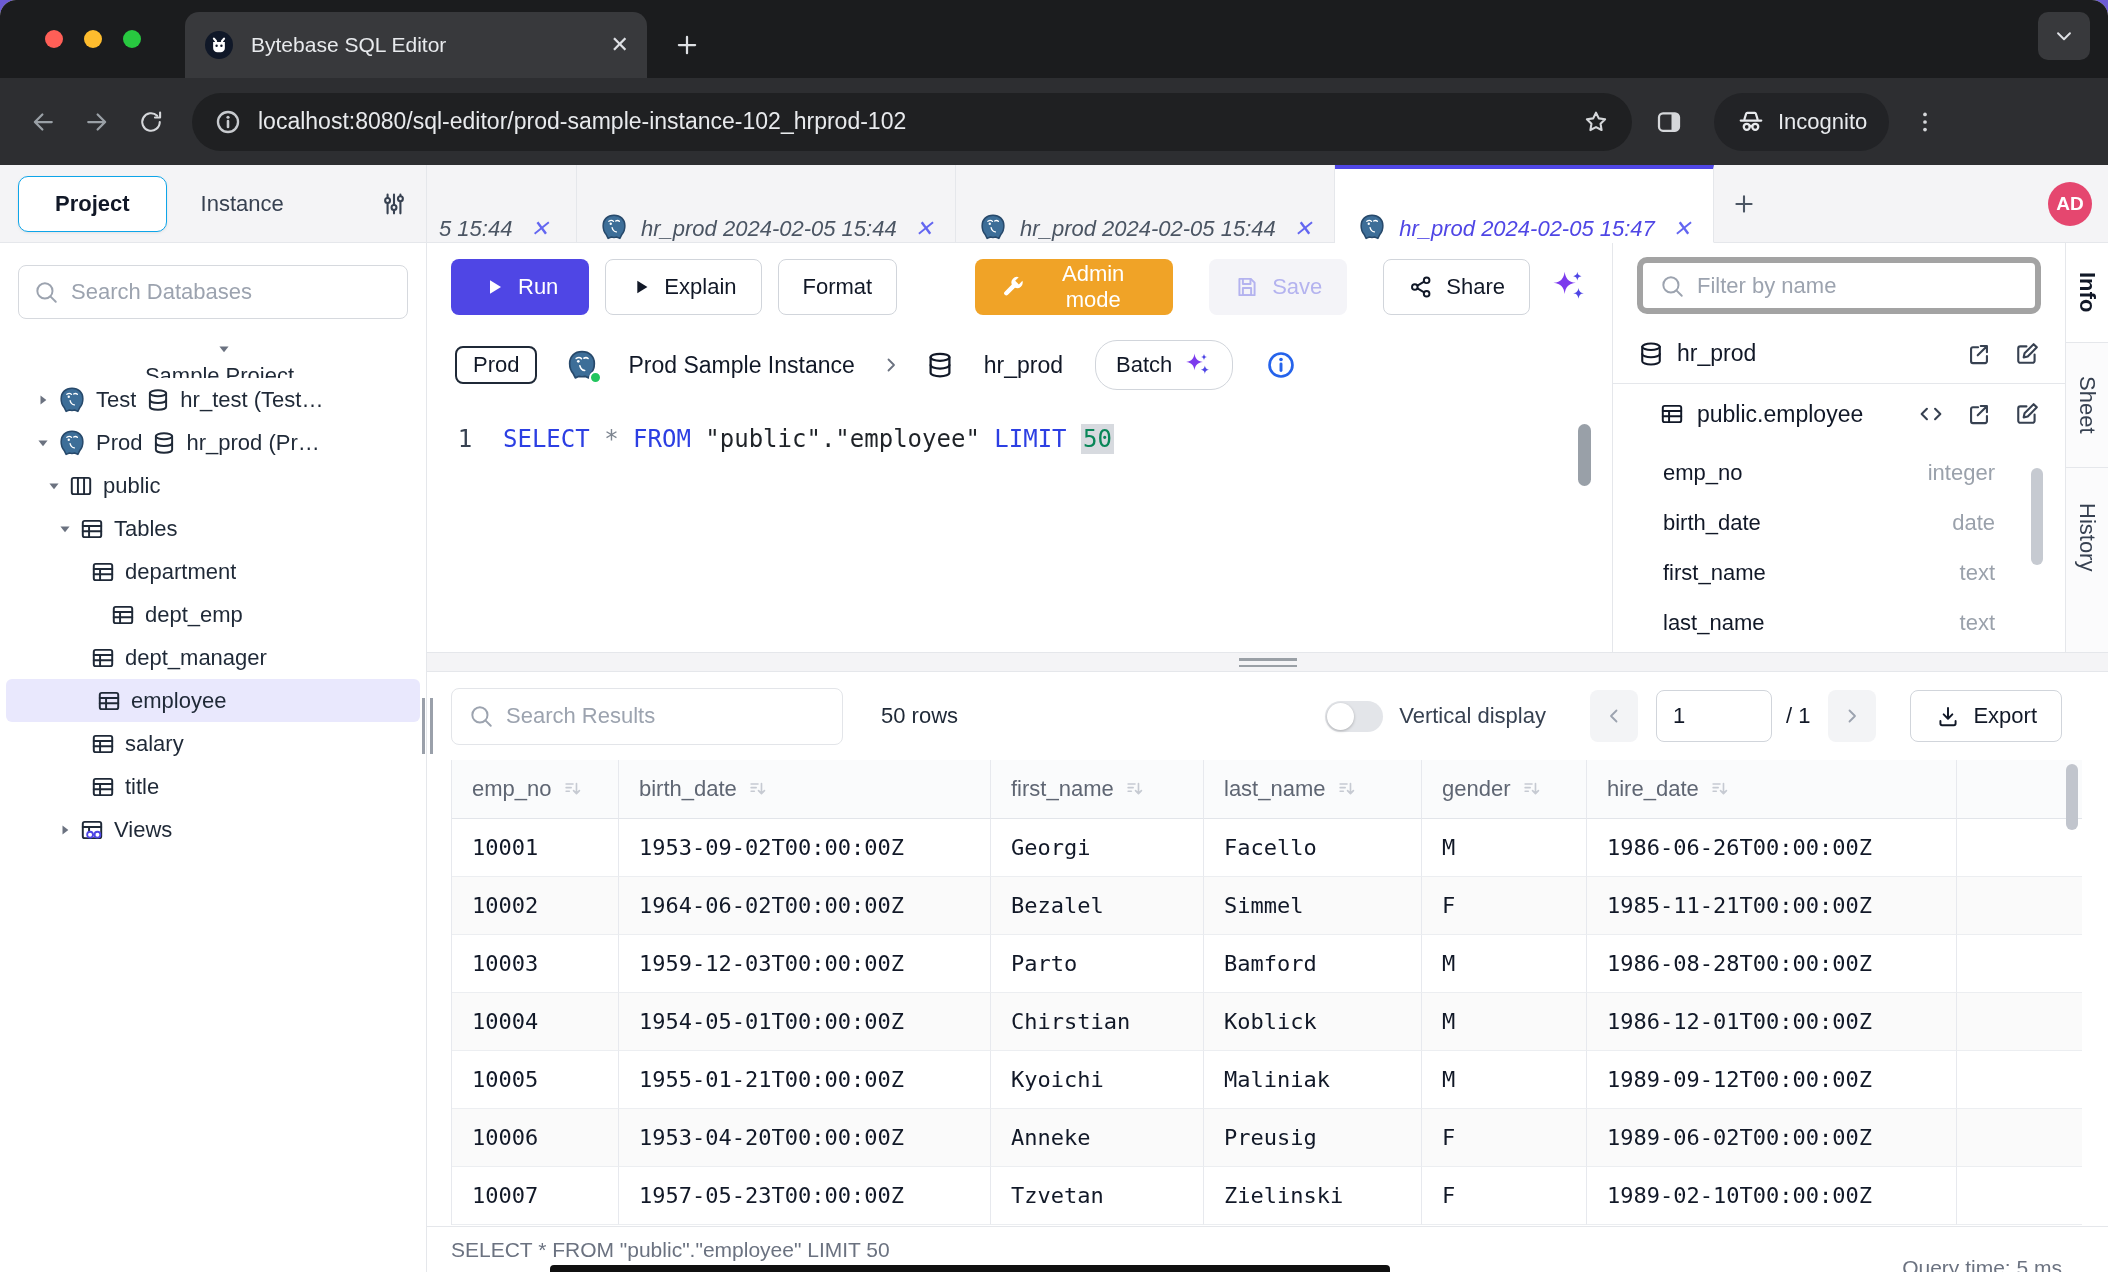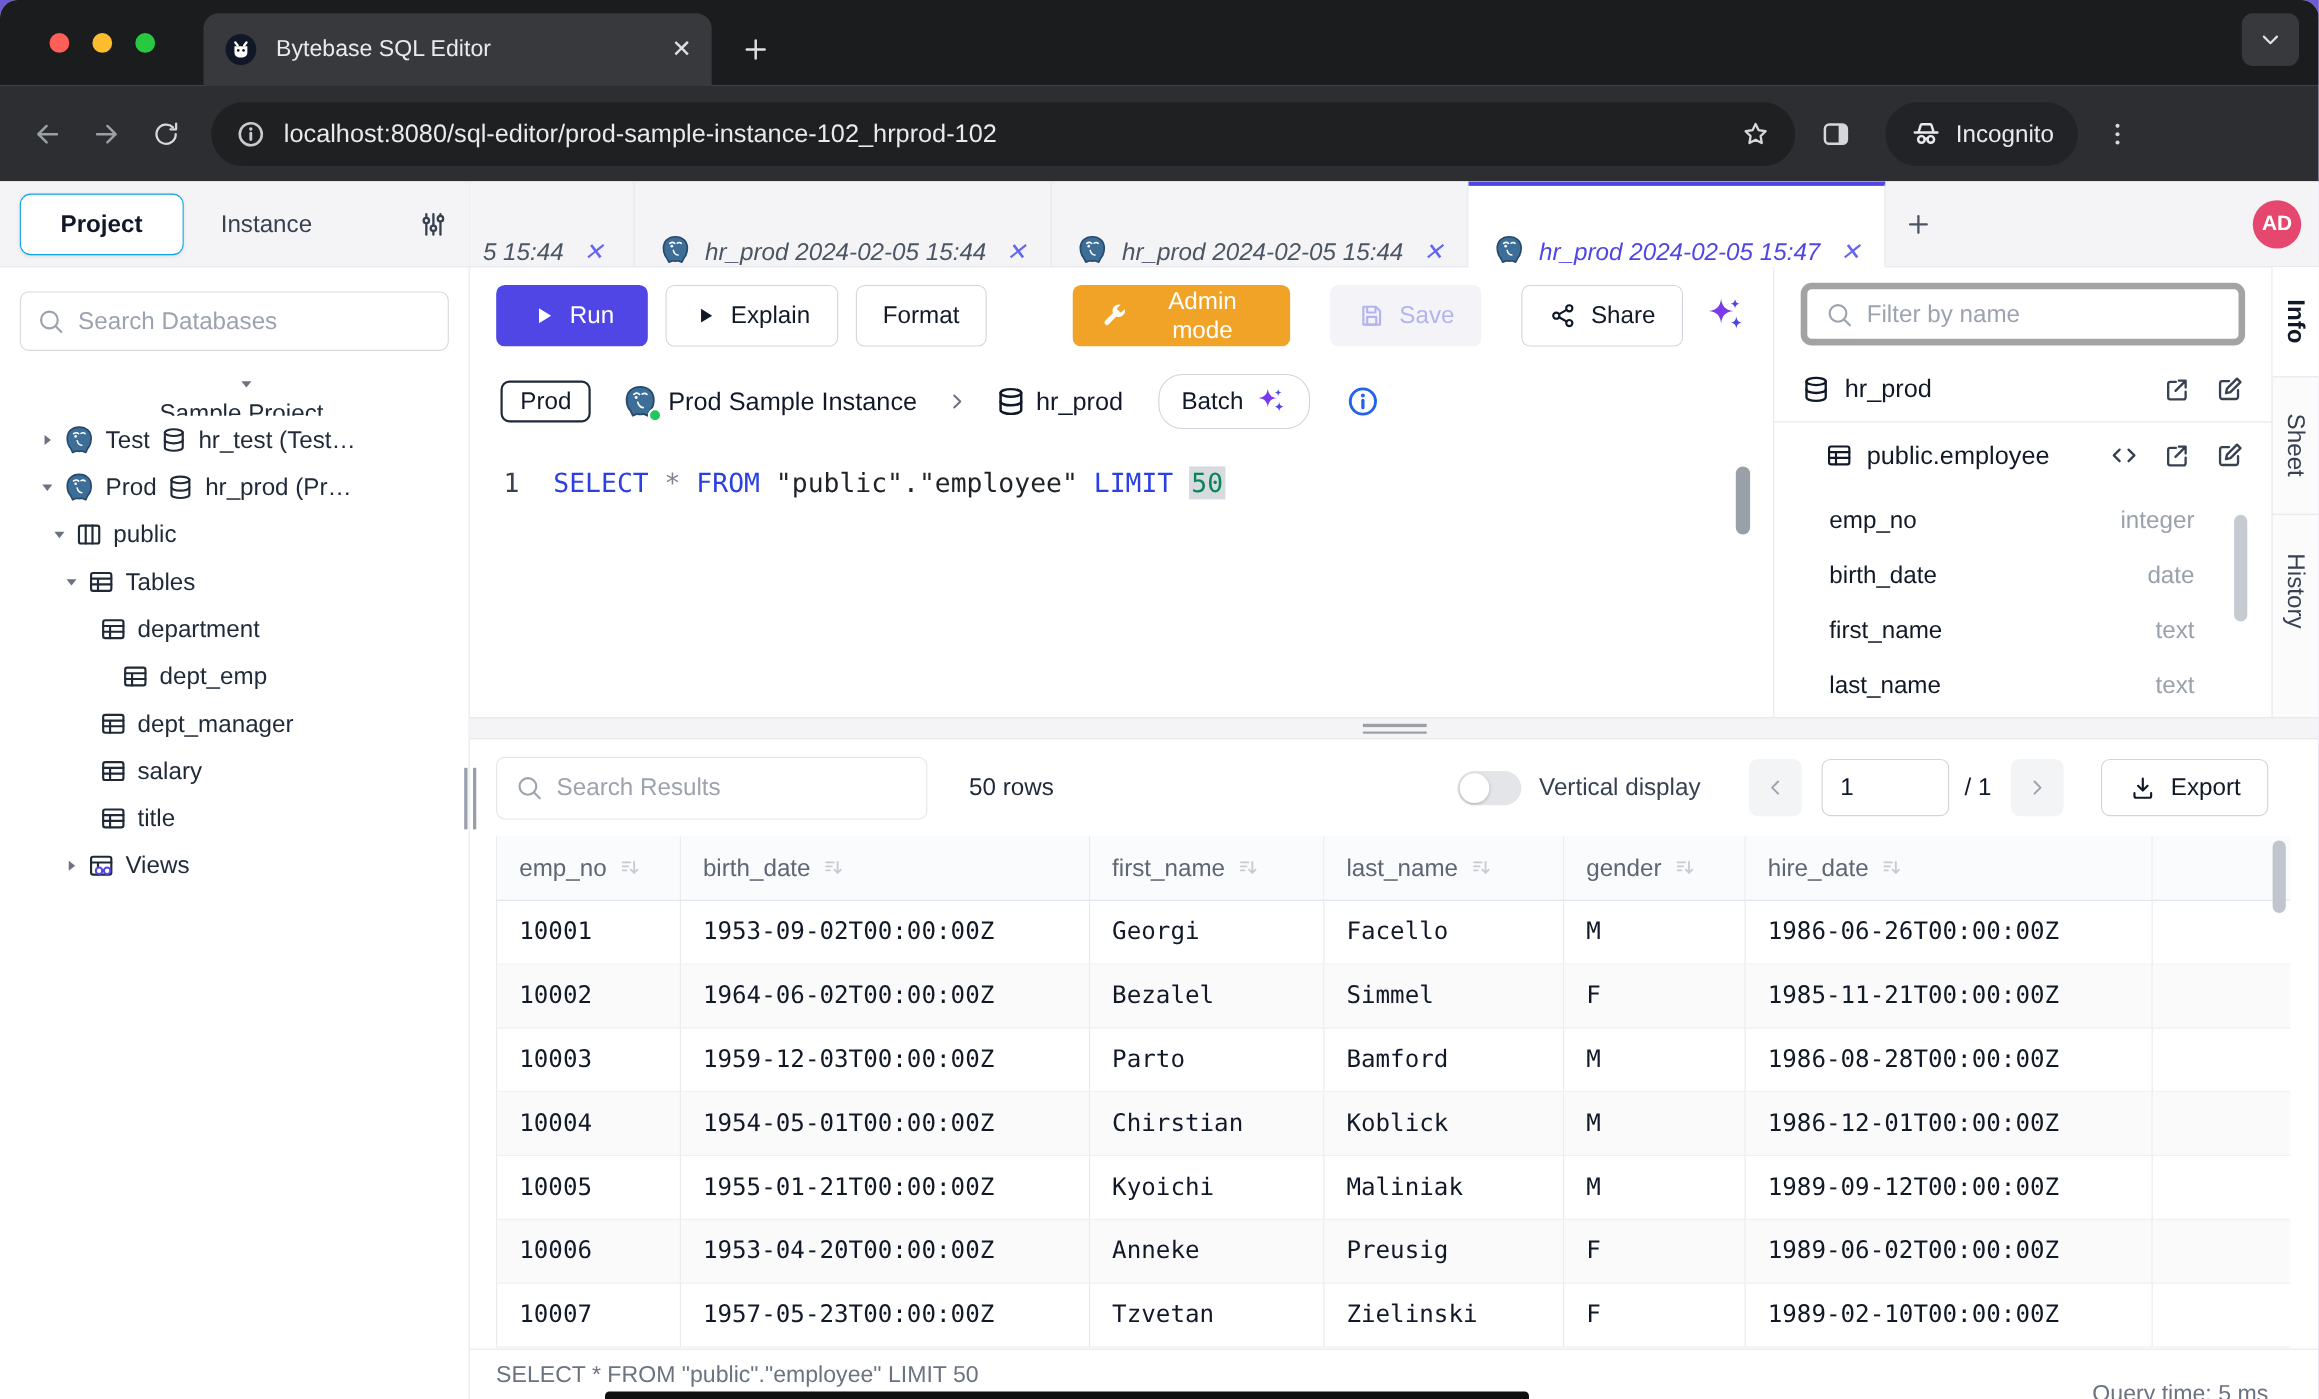--- a/index.html
+++ b/index.html
@@ -69,21 +69,21 @@
   .btn-plain { background:#fff; border-color:#d1d5db; color:#111827; }
   .btn-admin { background:#f0a327; color:#fff; margin-left:62px; }
   .btn-save { background:#f4f4f8; color:#b4b3ef; margin-left:20px; }
   .btn-share { margin-left:20px; }
   .sparkle-btn { margin-left:2px; display:flex; align-items:center; }
 
   .breadcrumb { height:70px; display:flex; align-items:center; padding:0 28px; gap:0; }
   .env-chip { border:2px solid #1f2937; border-radius:8px; padding:4px 16px; font-size:22px; color:#111827; }
   .pg-wrap { position:relative; margin-left:28px; display:flex; }
   .pg-dot { position:absolute; right:-3px; bottom:-2px; width:13px; height:13px; border-radius:50%; background:#22c55e; border:2px solid #fff; }
-  .bc-text { font-size:23px; color:#111827; margin-left:8px; }
+  .bc-text { font-size:23px; color:#111827; margin-left:29px; }
   .bc-chev { color:#6b7280; margin-left:24px; }
   .bc-db { color:#111827; margin-left:22px; display:flex; }
   .batch-pill { margin-left:32px; border:1px solid #d1d5db; border-radius:22px; height:50px; display:flex; align-items:center; gap:10px; padding:0 20px; font-size:22px; color:#111827; }
   .bc-info { margin-left:32px; color:#2563eb; display:flex; }
 
   .sql-area { flex:1; position:relative; font-family:"DejaVu Sans Mono", monospace; font-size:24px; padding-top:16px; }
   .sql-line { display:flex; line-height:46px; }
   .ln { width:76px; text-align:center; color:#374151; }
   .sql-code { white-space:pre; }
   .tok-keyword { color:#2c3fe3; }
@@ -380,20 +380,30 @@
             <div class="trow" style="padding-left: 62px;">
               <span class="caret-slot"></span>
               <span class="part-i">
                 <svg width="26" height="26" viewBox="0 0 24 24" fill="none" stroke="currentColor" stroke-width="1.8" stroke-linecap="round" stroke-linejoin="round">
                   <rect x="3.5" y="4.5" width="17" height="15" rx="1.8"></rect>
                   <path d="M3.5 9.3h17M3.5 14.1h17M9.3 9.3v10.2"></path>
                 </svg>
               </span>
               <span class="part-t">dept_manager</span>
             </div>
+            <div class="trow selected" style="padding-left: 62px;">
+              <span class="caret-slot"></span>
+              <span class="part-i">
+                <svg width="26" height="26" viewBox="0 0 24 24" fill="none" stroke="currentColor" stroke-width="1.8" stroke-linecap="round" stroke-linejoin="round">
+                  <rect x="3.5" y="4.5" width="17" height="15" rx="1.8"></rect>
+                  <path d="M3.5 9.3h17M3.5 14.1h17M9.3 9.3v10.2"></path>
+                </svg>
+              </span>
+              <span class="part-t">employee</span>
+            </div>
             <div class="trow" style="padding-left: 62px;">
               <span class="caret-slot"></span>
               <span class="part-i">
                 <svg width="26" height="26" viewBox="0 0 24 24" fill="none" stroke="currentColor" stroke-width="1.8" stroke-linecap="round" stroke-linejoin="round">
                   <rect x="3.5" y="4.5" width="17" height="15" rx="1.8"></rect>
                   <path d="M3.5 9.3h17M3.5 14.1h17M9.3 9.3v10.2"></path>
                 </svg>
               </span>
               <span class="part-t">salary</span>
             </div>

